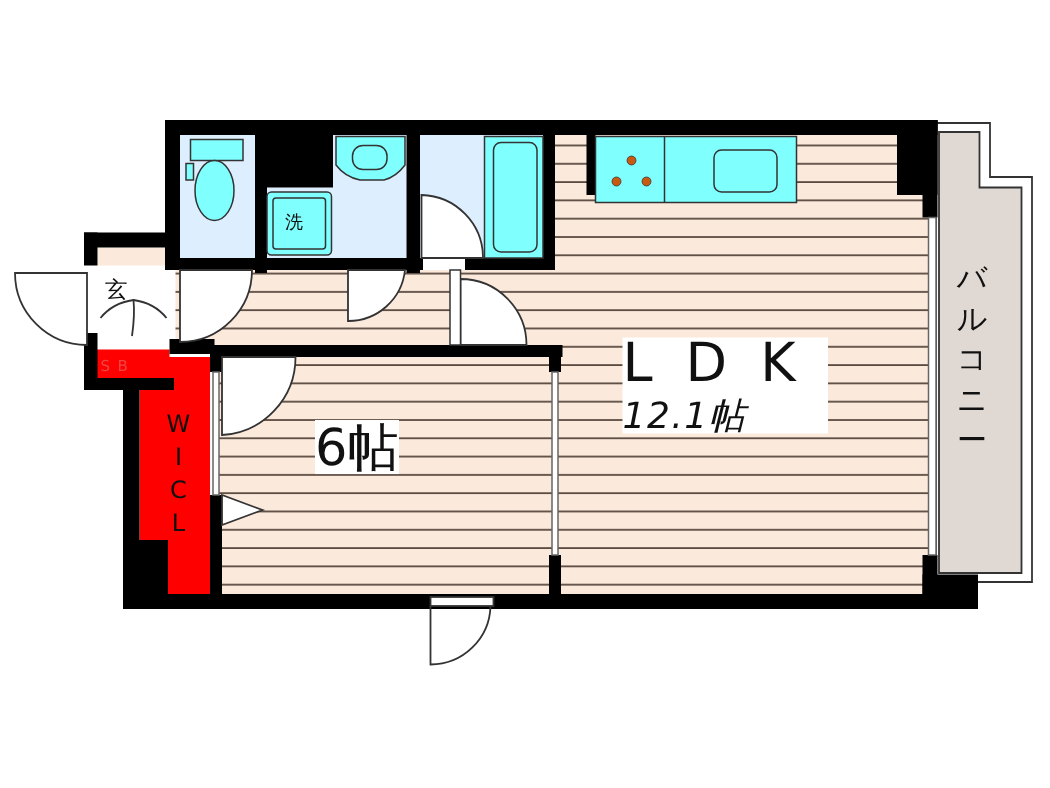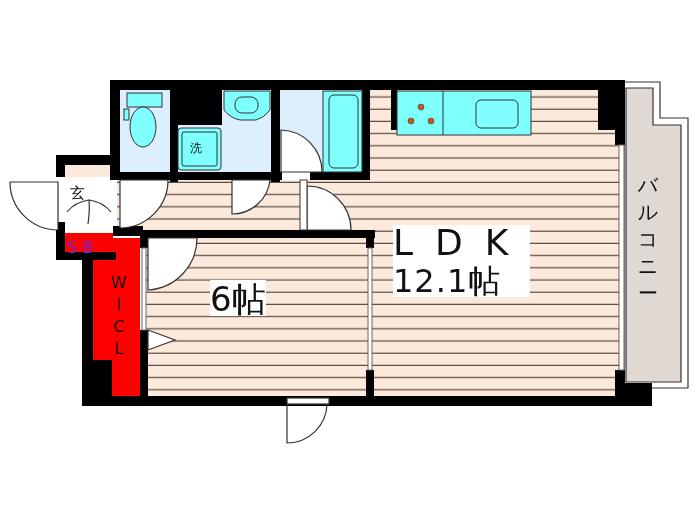--- a/index.html
+++ b/index.html
@@ -1,29 +1,29 @@
 <!DOCTYPE html>
 <html><head>
 <meta charset="utf-8">
 <style>
   html, body { margin: 0; padding: 0; background: #ffffff; }
   body { width: 700px; height: 525px; position: relative; overflow: hidden; font-family: "DejaVu Sans", sans-serif; }
   #plan { position: absolute; left: 0; top: 0; width: 700px; height: 525px; }
   .lbl { position: absolute; color: #111; line-height: 1; white-space: nowrap; }
   .lbl-bg { background: #ffffff; }
-  .room-ldk { left: 393px; top: 225px; font-size: 36px; text-align: left; }
+  .room-ldk { left: 415px; top: 225px; font-size: 36px; text-align: left; }
   .room-ldk .l1 { letter-spacing: 22px; display: block; }
-  .room-ldk .l2 { display: block; margin-top: 4px; font-size: 32px; letter-spacing: 1px; }
+  .room-ldk .l2 { display: block; margin-top: 4px; font-size: 24px; letter-spacing: 1px; font-style: italic; }
   .room-yo { left: 210px; top: 280px; font-size: 34px; }
   .room-yo span { display: block; }
   .room-yo .l2 { margin-top: 2px; }
   .balcony { left: 637px; top: 172px; font-size: 20px; width: 22px; text-align: center; }
   .balcony span { display: block; line-height: 27px; }
   .genkan { left: 70px; top: 186px; font-size: 15px; }
-  .sb { left: 67px; top: 240px; font-size: 16px; letter-spacing: 5px; color: #6d28d9; }
+  .sb { left: 67px; top: 240px; font-size: 10px; letter-spacing: 5px; color: #ef4444; }
   .wicl { left: 110px; top: 272px; font-size: 16px; width: 18px; text-align: center; }
   .wicl span { display: block; line-height: 22px; }
   .sentaku { left: 190px; top: 142px; font-size: 12px; }
 </style>
 </head>
 <body>
 
 <svg id="plan" viewBox="0 0 700 525" xmlns="http://www.w3.org/2000/svg">
   <defs>
     <pattern id="floorStripe" x="0" y="0" width="10" height="12.2" patternUnits="userSpaceOnUse">

